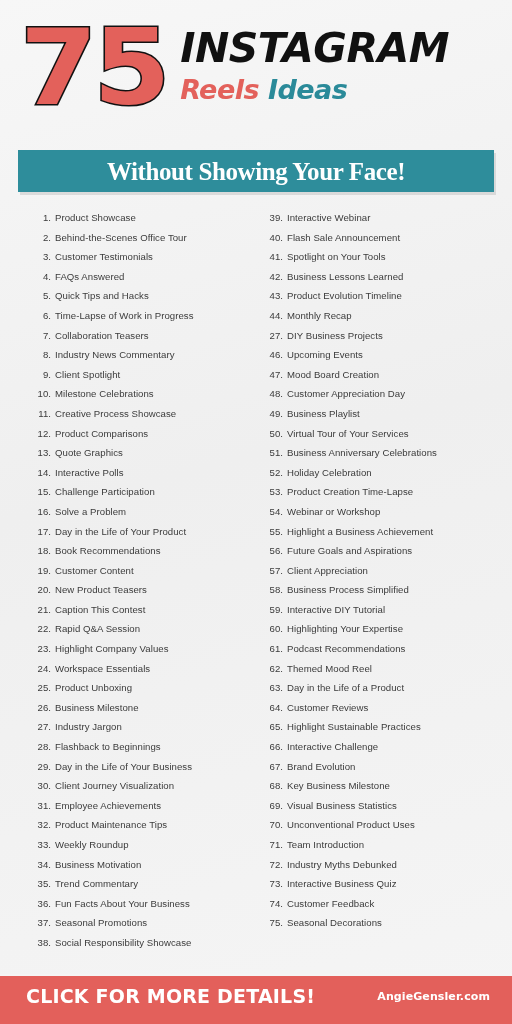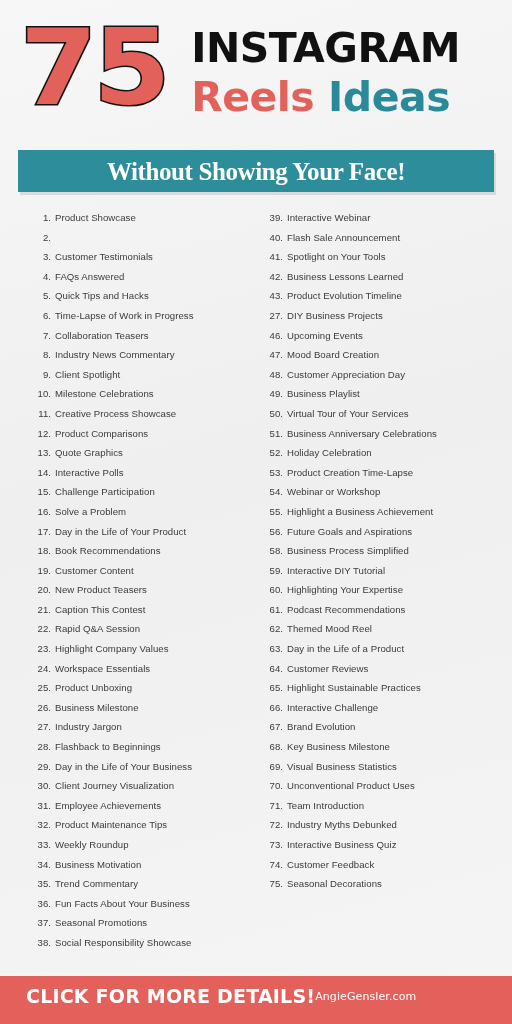--- a/index.html
+++ b/index.html
@@ -49,40 +49,41 @@
     -webkit-text-stroke: 3px #111111;
     paint-order: stroke fill;
     margin-left: 2px;
     margin-top: 2px;
     transform: scaleX(1.06);
     transform-origin: left top;
     white-space: nowrap;
   }
 
   .title-stack {
-    margin-left: 33px;
+    margin-left: 22px;
     padding-top: 10px;
     display: flex;
     flex-direction: column;
     justify-content: flex-start;
+    font-style: italic;
   }
 
   .title-line1 {
     font-family: "DejaVu Sans", sans-serif;
     font-size: 41px;
     font-weight: bold;
     color: #111111;
     letter-spacing: -0.5px;
     line-height: 1.0;
     white-space: nowrap;
   }
 
   .title-line2 {
     font-family: "DejaVu Sans", sans-serif;
-    font-size: 41px;
+    font-size: 27px;
     font-weight: bold;
     line-height: 1.12;
     letter-spacing: -0.5px;
     white-space: nowrap;
     margin-top: 6px;
   }
   .title-line2 .reels { color: #e3615b; }
   .title-line2 .ideas { color: #2a8a99; }
 
   
@@ -143,38 +144,39 @@
 
   .item-label { flex: 0 1 auto; }
 
   
   .footer {
     flex: none;
     height: 50px;
     background: #e3605b;
     display: flex;
     align-items: center;
+    justify-content: space-between;
     padding: 0 22px 8px 26px;
     border-top: 2px solid #f5f5f5;
   }
 
   .footer-cta {
     font-family: "DejaVu Sans", sans-serif;
     color: #ffffff;
     font-size: 19px;
     font-weight: bold;
     letter-spacing: 0.2px;
     line-height: 1;
   }
 
   .footer-brand {
     font-family: "DejaVu Sans", sans-serif;
     color: #ffffff;
     font-size: 11px;
-    font-weight: normal;
+    font-weight: bold;
     letter-spacing: 0.1px;
     line-height: 1;
   }
 </style>
 </head>
 <body>
 
 <div class="poster">
 
   <div class="header">
@@ -194,20 +196,21 @@
   </div>
 
   <div class="lists">
     <div class="col left">
         <div class="item">
           <span class="item-num">1.</span>
           <span class="item-label">Product Showcase</span>
         </div>
         <div class="item">
           <span class="item-num">2.</span>
+          <span class="item-label">Behind-the-Scenes Office Tour</span>
         </div>
         <div class="item">
           <span class="item-num">3.</span>
           <span class="item-label">Customer Testimonials</span>
         </div>
         <div class="item">
           <span class="item-num">4.</span>
           <span class="item-label">FAQs Answered</span>
         </div>
         <div class="item">
@@ -362,20 +365,24 @@
         </div>
         <div class="item">
           <span class="item-num">42.</span>
           <span class="item-label">Business Lessons Learned</span>
         </div>
         <div class="item">
           <span class="item-num">43.</span>
           <span class="item-label">Product Evolution Timeline</span>
         </div>
         <div class="item">
+          <span class="item-num">44.</span>
+          <span class="item-label">Monthly Recap</span>
+        </div>
+        <div class="item">
           <span class="item-num">27.</span>
           <span class="item-label">DIY Business Projects</span>
         </div>
         <div class="item">
           <span class="item-num">46.</span>
           <span class="item-label">Upcoming Events</span>
         </div>
         <div class="item">
           <span class="item-num">47.</span>
           <span class="item-label">Mood Board Creation</span>
@@ -408,20 +415,24 @@
           <span class="item-num">54.</span>
           <span class="item-label">Webinar or Workshop</span>
         </div>
         <div class="item">
           <span class="item-num">55.</span>
           <span class="item-label">Highlight a Business Achievement</span>
         </div>
         <div class="item">
           <span class="item-num">56.</span>
           <span class="item-label">Future Goals and Aspirations</span>
+        </div>
+        <div class="item">
+          <span class="item-num">57.</span>
+          <span class="item-label">Client Appreciation</span>
         </div>
         <div class="item">
           <span class="item-num">58.</span>
           <span class="item-label">Business Process Simplified</span>
         </div>
         <div class="item">
           <span class="item-num">59.</span>
           <span class="item-label">Interactive DIY Tutorial</span>
         </div>
         <div class="item">

